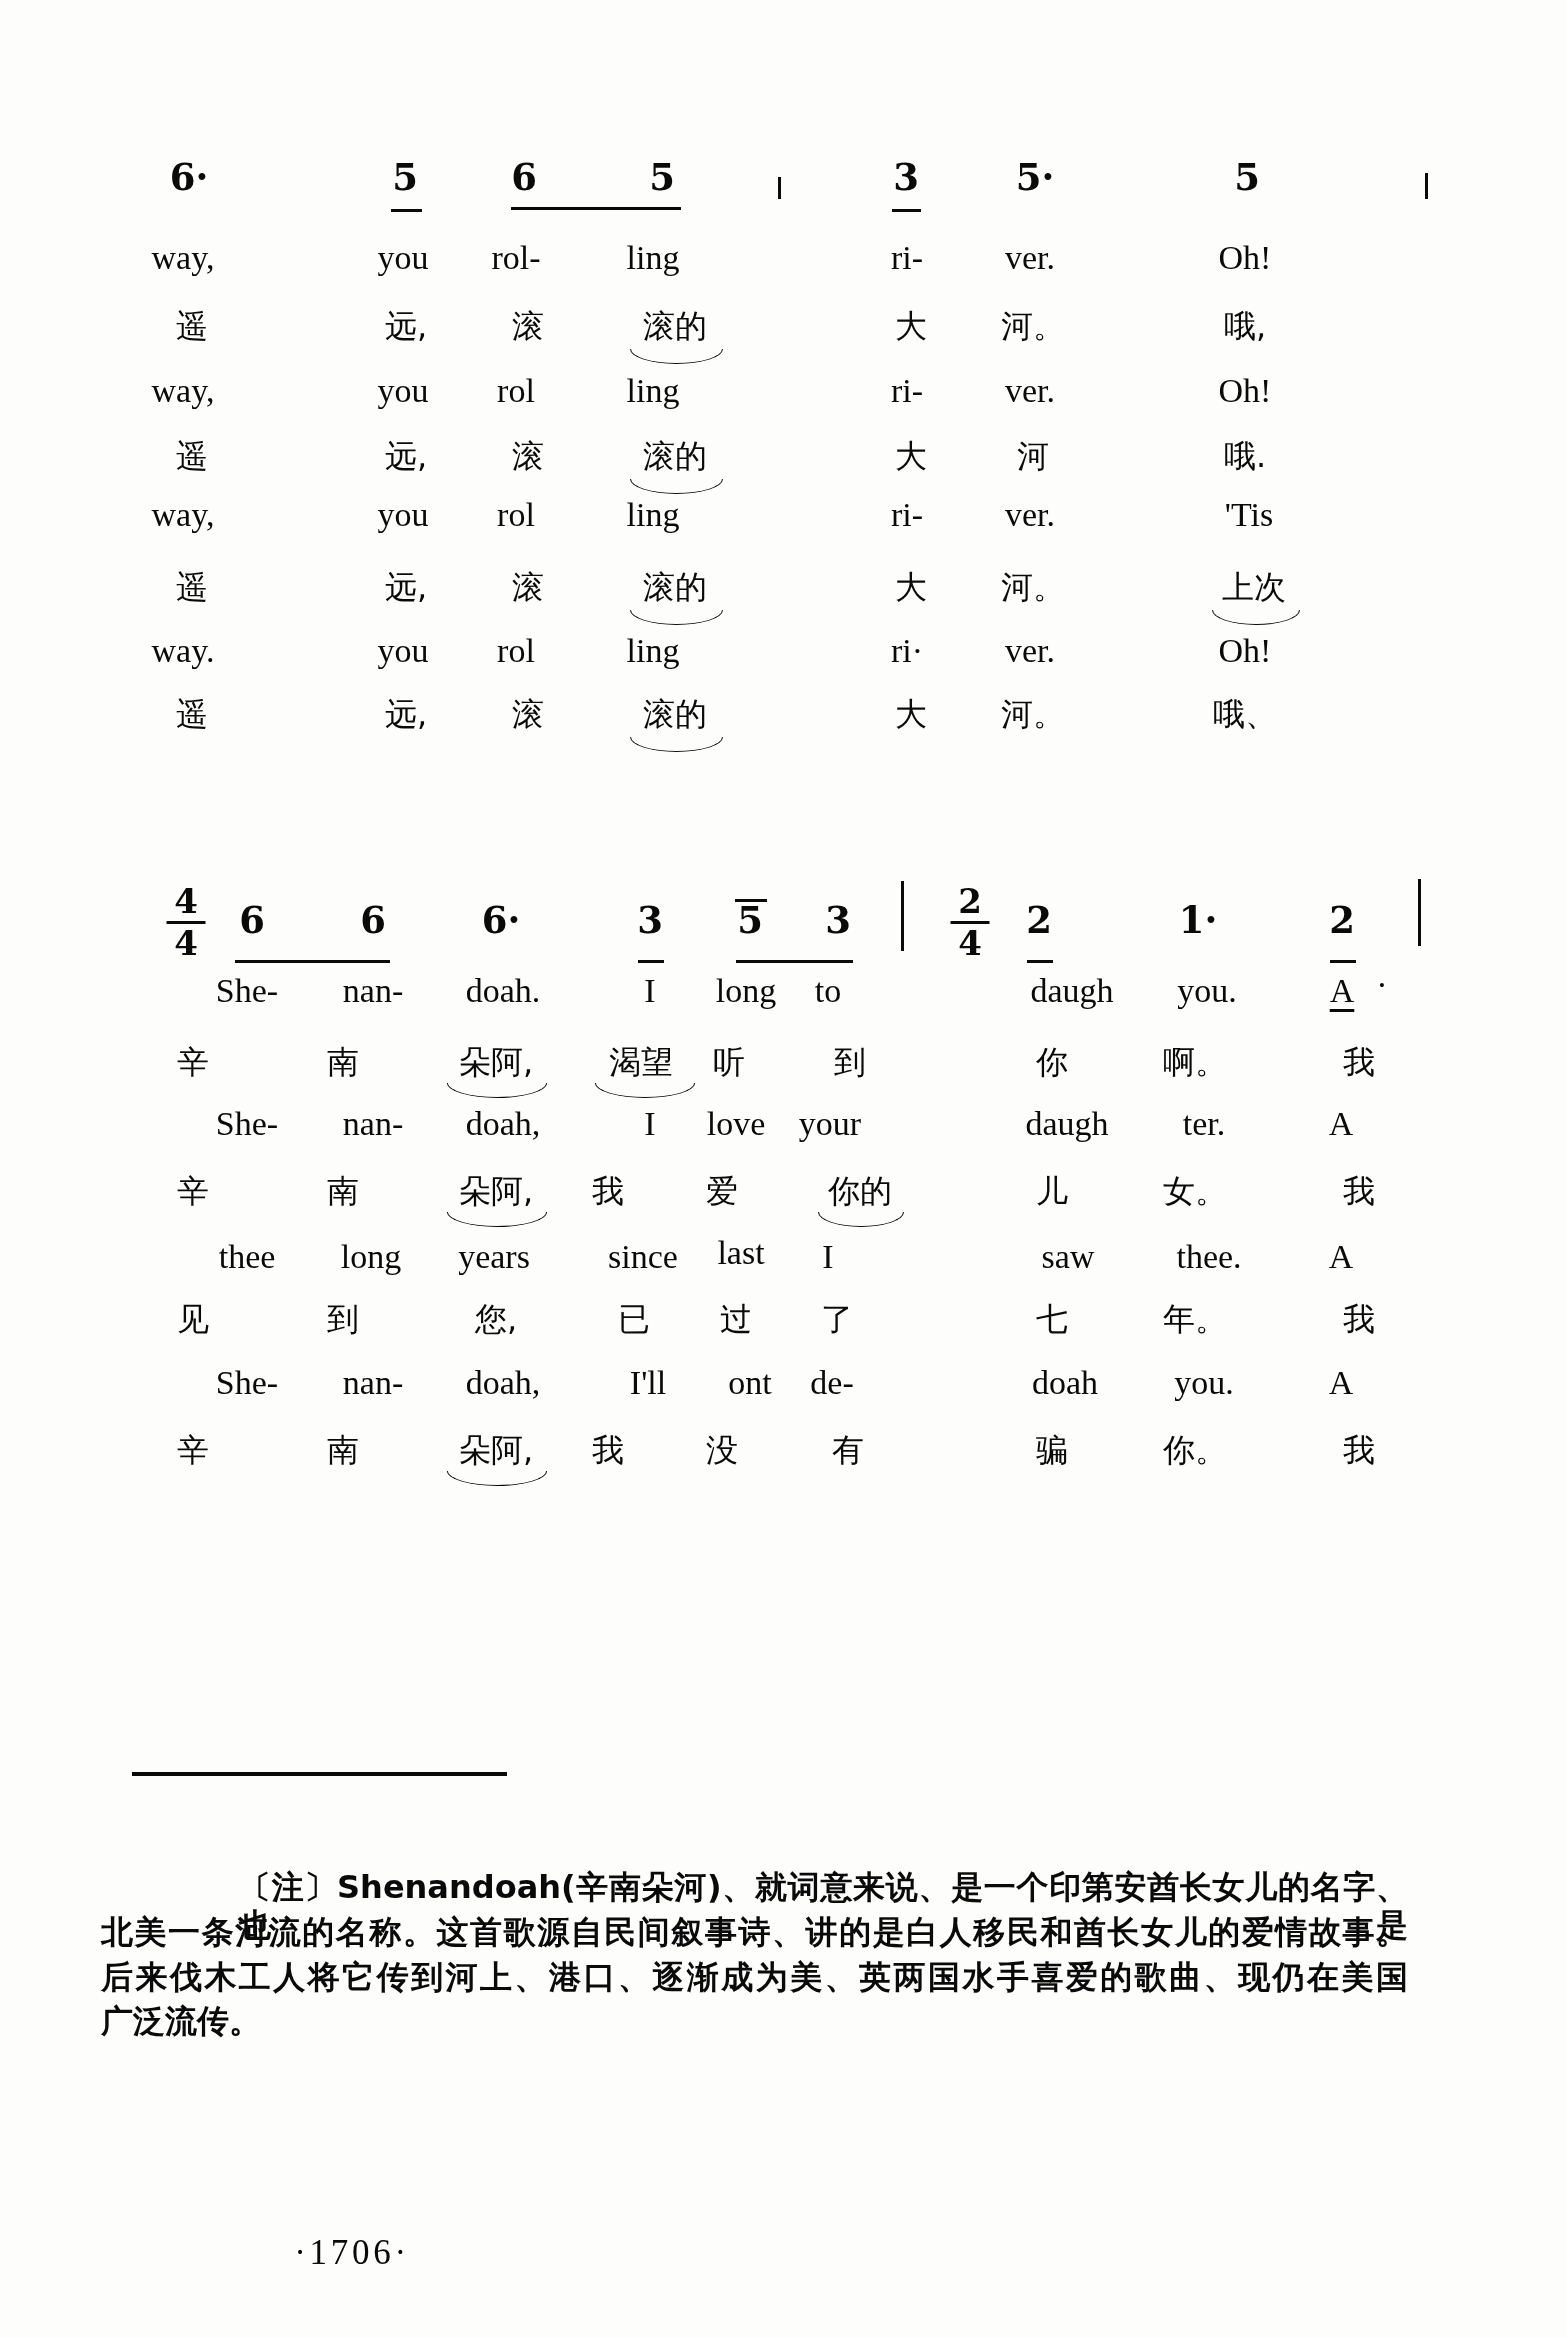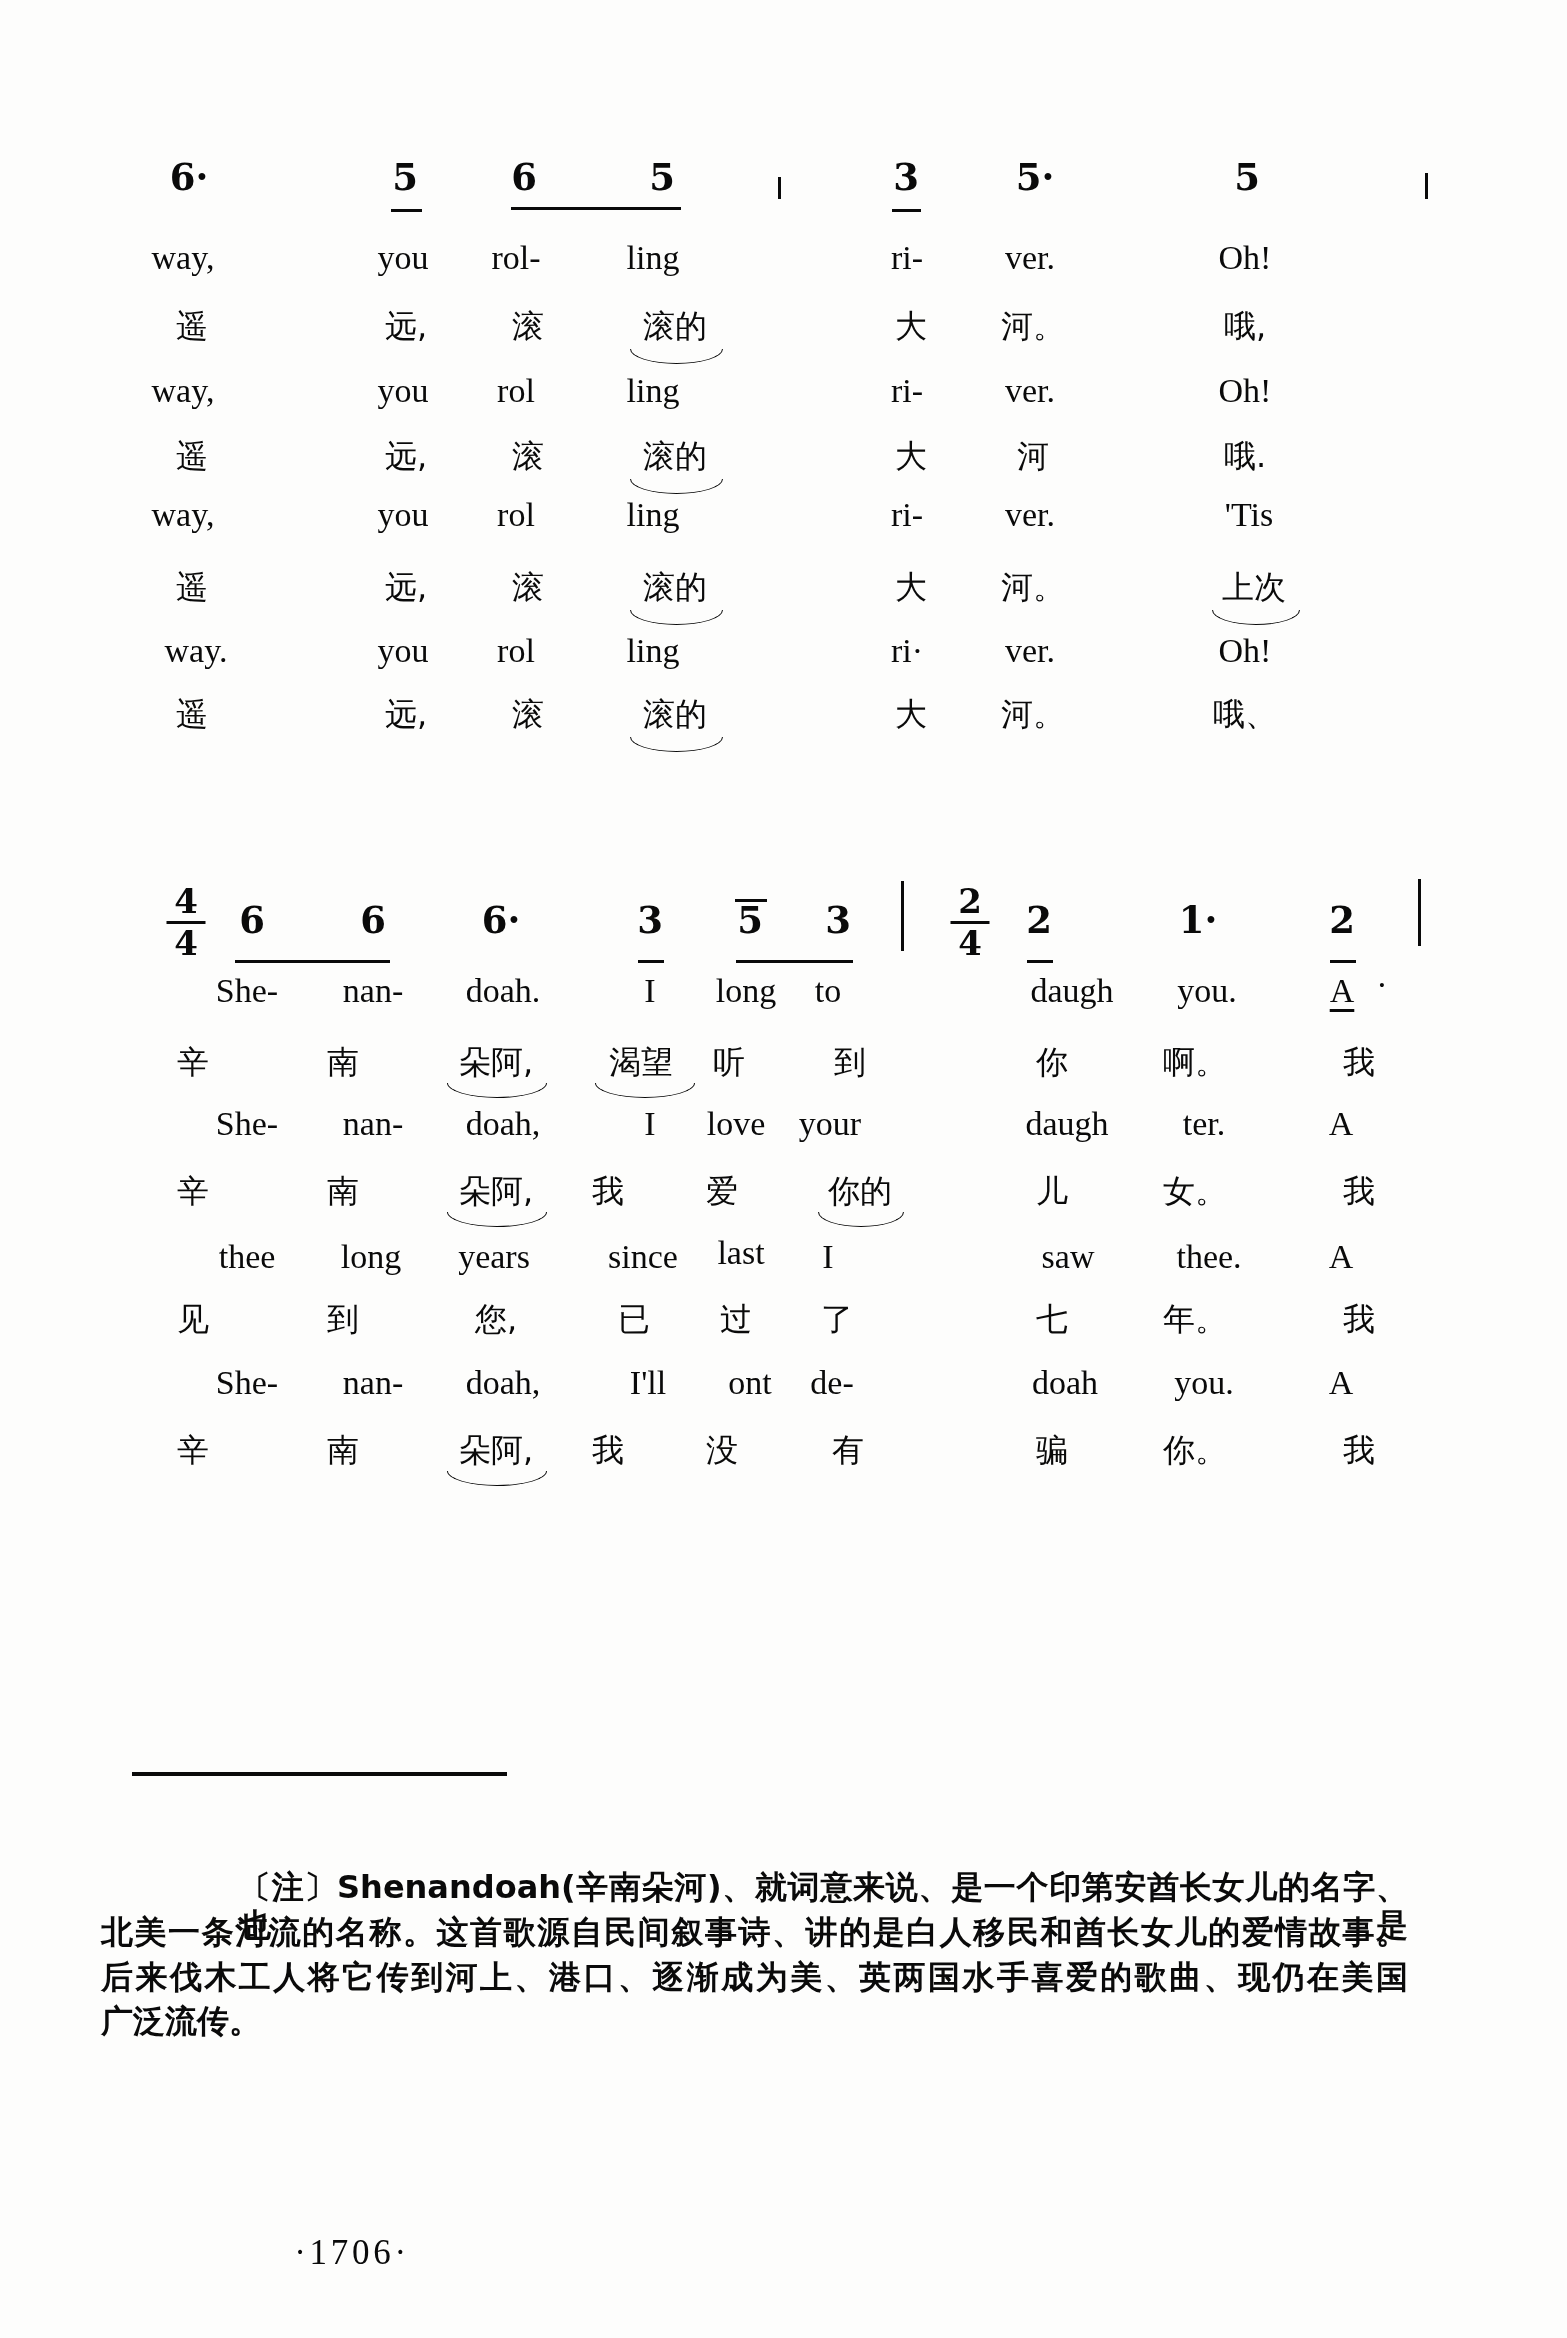--- a/index.html
+++ b/index.html
@@ -86,21 +86,21 @@
   <span class="c zh" style="left:192px;top:571px">遥</span>
   <span class="c zh" style="left:406px;top:571px">远,</span>
   <span class="c zh" style="left:528px;top:571px">滚</span>
   <span class="c zh" style="left:675px;top:571px">滚的</span>
   <span class="c zh" style="left:911px;top:571px">大</span>
   <span class="c zh" style="left:1033px;top:571px">河。</span>
   <span class="c zh" style="left:1254px;top:571px">上次</span>
   <i class="arc" style="left:630px;top:610px;width:91px"></i>
   <i class="arc" style="left:1212px;top:610px;width:86px"></i>
 
-  <span class="c en" style="left:196px;top:634px">way.</span>
+  <span class="c en" style="left:183px;top:634px">way.</span>
   <span class="c en" style="left:403px;top:634px">you</span>
   <span class="c en" style="left:516px;top:634px">rol</span>
   <span class="c en" style="left:653px;top:634px">ling</span>
   <span class="c en" style="left:907px;top:634px">ri·</span>
   <span class="c en" style="left:1030px;top:634px">ver.</span>
   <span class="c en" style="left:1245px;top:634px">Oh!</span>
 
   <span class="c zh" style="left:192px;top:698px">遥</span>
   <span class="c zh" style="left:406px;top:698px">远,</span>
   <span class="c zh" style="left:528px;top:698px">滚</span>

